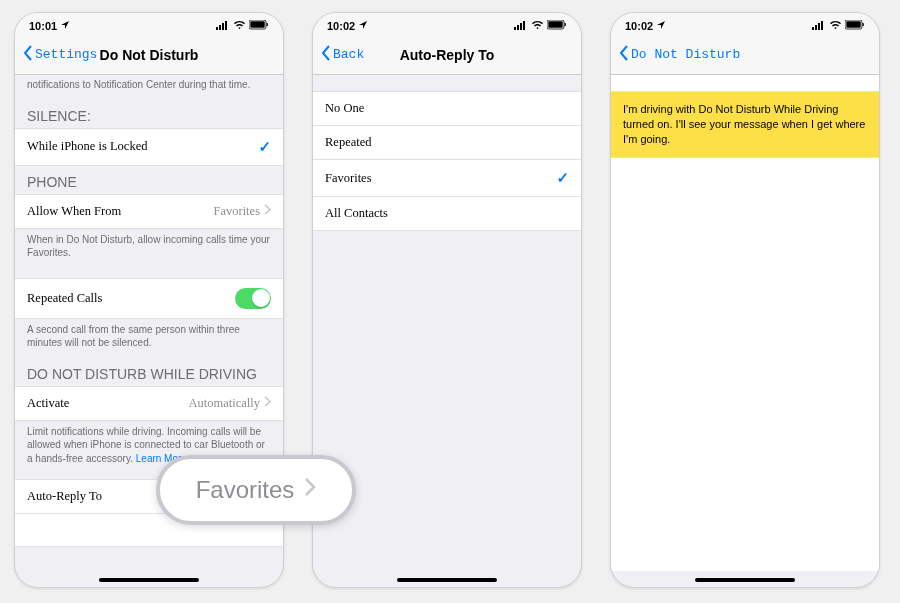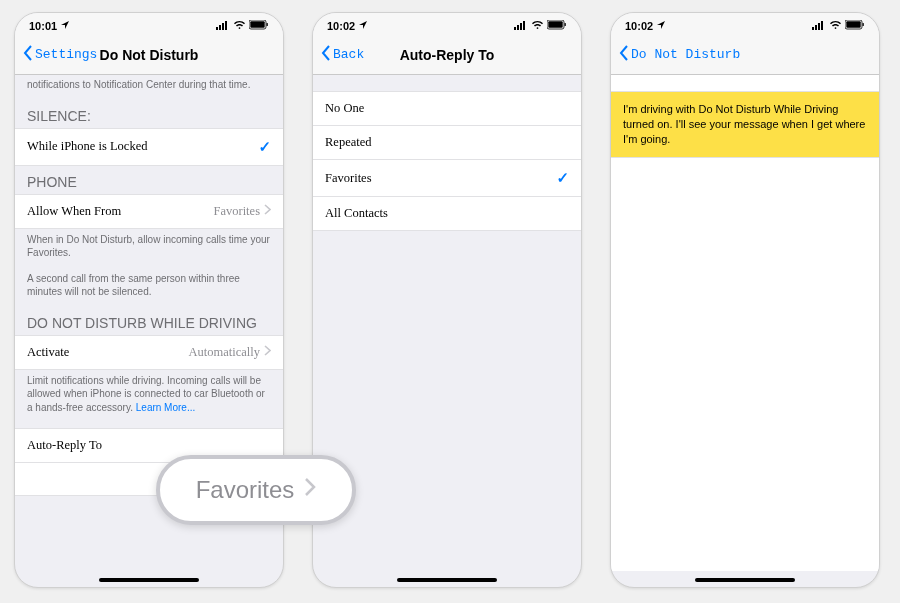--- a/index.html
+++ b/index.html
@@ -218,20 +218,28 @@
           <span class="chev-r">
             <svg width="7" height="11" viewBox="0 0 7 11">
                 <path d="M1 1 L6 5.5 L1 10" fill="none" stroke="#c7c7cc" stroke-width="1.6"></path>
               </svg>
           </span>
         </span>
       </div>
     </div>
     <div class="sect-foot">When in Do Not Disturb, allow incoming calls time your Favorites.</div>
 
+    <div class="group" style="margin-top:10px">
+      <div class="cell">
+        <span class="label">Repeated Calls</span>
+        <span class="switch">
+            <span class="knob"></span>
+          </span>
+      </div>
+    </div>
     <div class="sect-foot">A second call from the same person within three minutes will not be silenced.</div>
 
     <div class="sect-head">DO NOT DISTURB WHILE DRIVING</div>
     <div class="group">
       <div class="cell">
         <span class="label">Activate</span>
         <span class="detail">
           <span>Automatically</span>
           <span class="chev-r">
             <svg width="7" height="11" viewBox="0 0 7 11">

